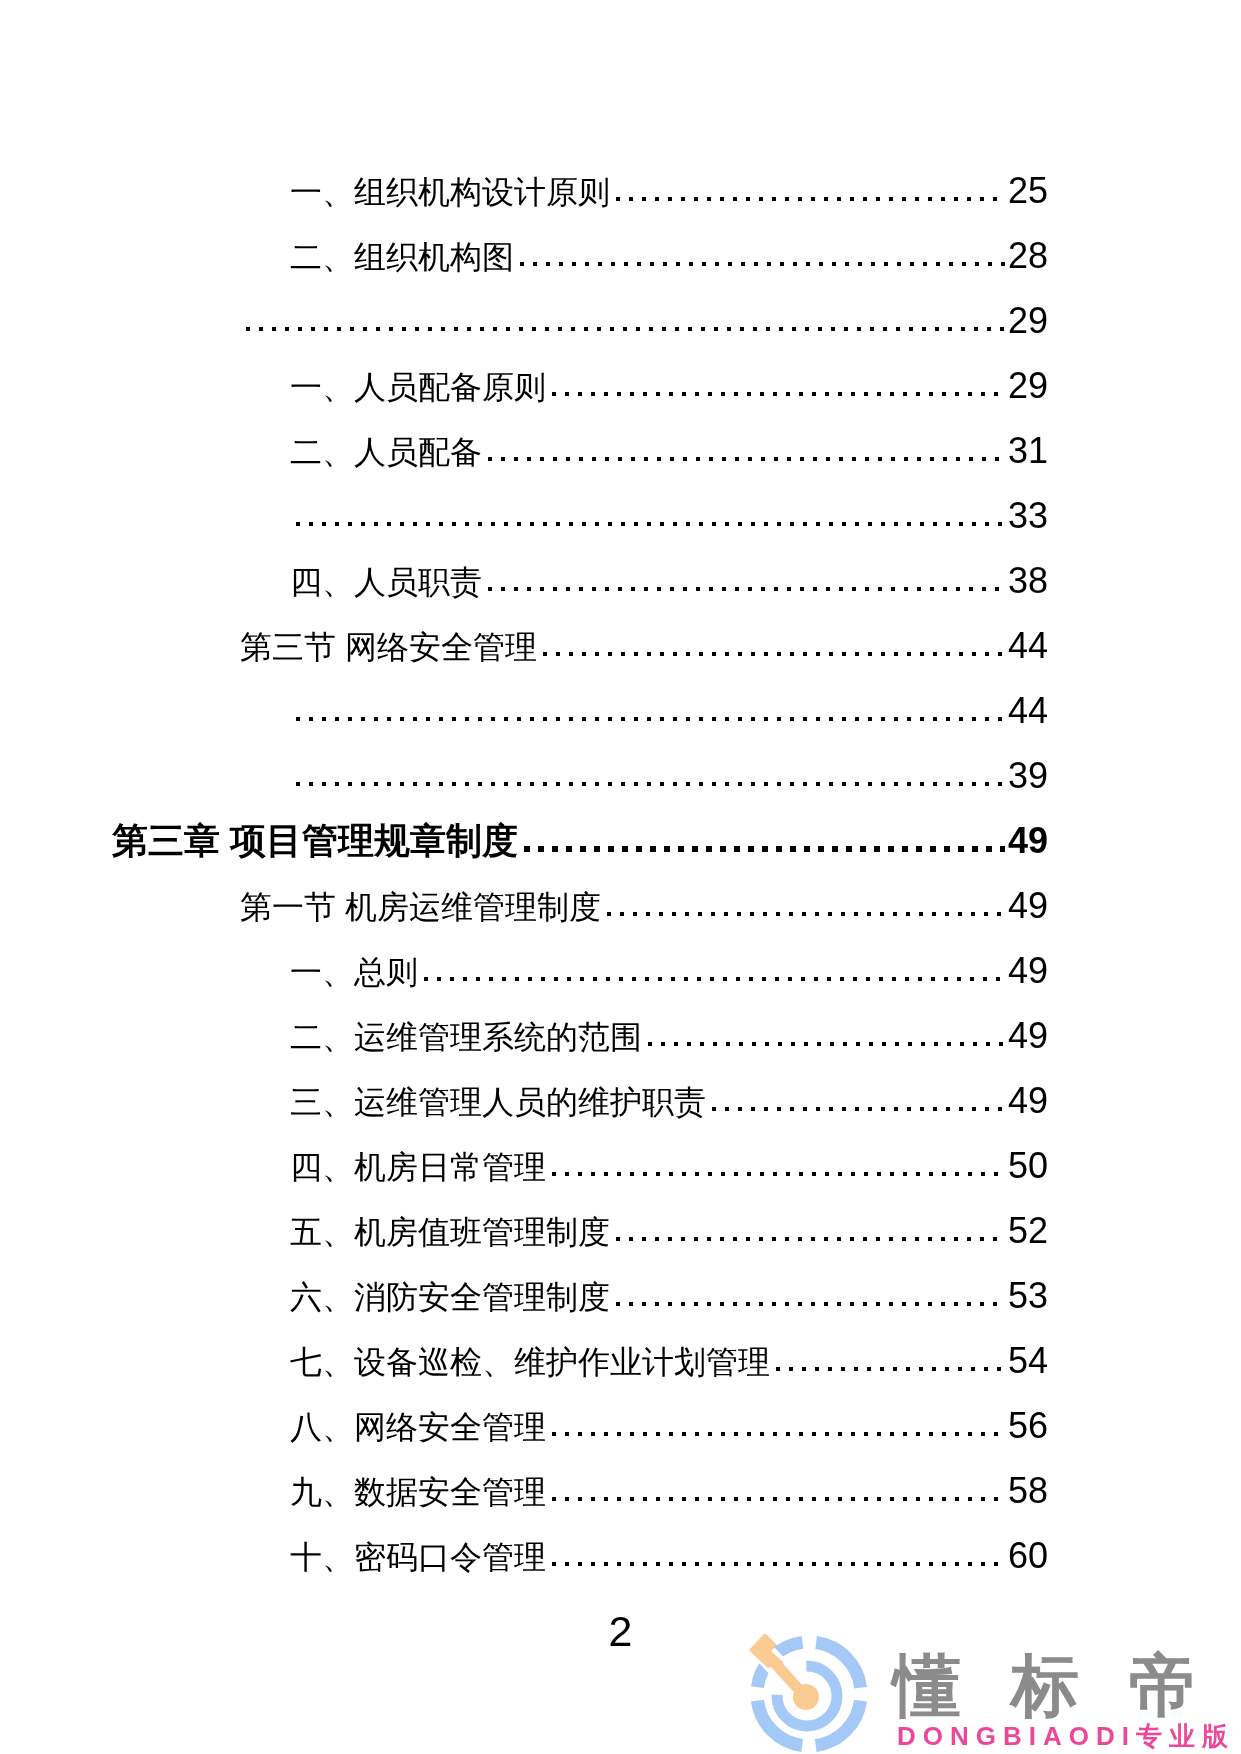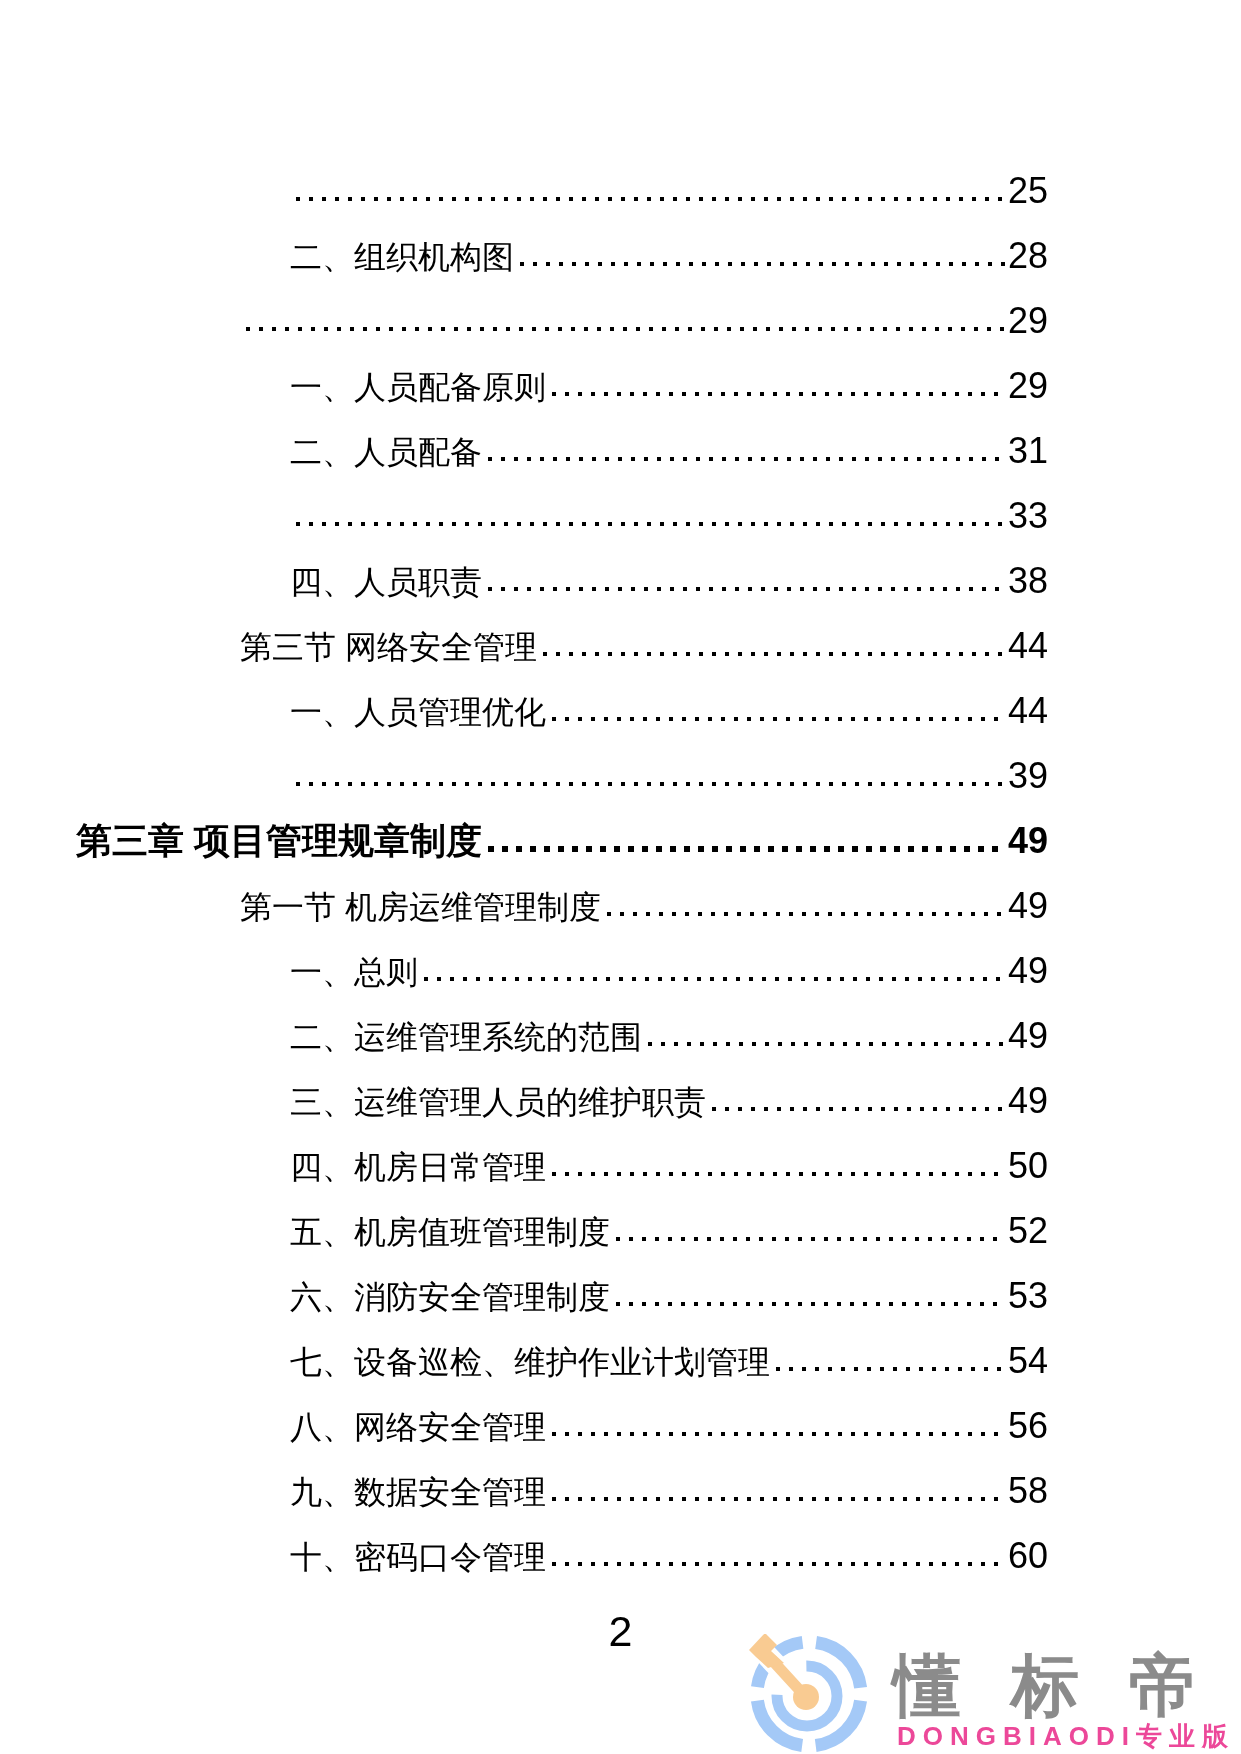--- a/index.html
+++ b/index.html
@@ -8,21 +8,21 @@
     background:#ffffff;color:#000;
     font-family:"Liberation Sans", sans-serif;
   }
   .toc{position:absolute;top:158px;left:0;right:0;}
   .toc-row{
     display:flex;align-items:baseline;height:65px;line-height:65px;
     margin-right:193px;white-space:nowrap;
   }
   .toc-row.item   {padding-left:290px;font-size:32px;}
   .toc-row.section{padding-left:240px;font-size:32px;}
-  .toc-row.chapter{padding-left:76px;font-size:36px;font-weight:bold;}
+  .toc-row.chapter{padding-left:112px;font-size:36px;font-weight:bold;}
   .toc-label{flex:0 0 auto;}
   .leader{
     flex:1 1 auto;height:4px;align-self:flex-end;
     margin:0 3px 22px 6px;
     background:repeating-linear-gradient(to right,#000 0 4px,transparent 4px 13px);
   }
   .toc-row.chapter .leader{
     height:6px;margin-bottom:21px;
     background:repeating-linear-gradient(to right,#000 0 6px,transparent 6px 14px);
   }
@@ -43,20 +43,21 @@
     position:absolute;left:897px;top:1722px;
     font-size:26px;line-height:28px;font-weight:bold;
     color:#ec4899;white-space:nowrap;letter-spacing:7px;
   }
 </style>
 </head>
 <body>
 
 <div class="toc" id="toc">
     <div class="toc-row item">
+      <span class="toc-label">一、组织机构设计原则</span>
       <div class="leader"></div>
       <span class="pagenum">25</span>
     </div>
     <div class="toc-row item">
       <span class="toc-label">二、组织机构图</span>
       <div class="leader"></div>
       <span class="pagenum">28</span>
     </div>
     <div class="toc-row section">
       <div class="leader"></div>
@@ -80,21 +81,20 @@
       <span class="toc-label">四、人员职责</span>
       <div class="leader"></div>
       <span class="pagenum">38</span>
     </div>
     <div class="toc-row section">
       <span class="toc-label">第三节 网络安全管理</span>
       <div class="leader"></div>
       <span class="pagenum">44</span>
     </div>
     <div class="toc-row item">
-      <span class="toc-label">一、人员管理优化</span>
       <div class="leader"></div>
       <span class="pagenum">44</span>
     </div>
     <div class="toc-row item">
       <div class="leader"></div>
       <span class="pagenum">39</span>
     </div>
     <div class="toc-row chapter">
       <span class="toc-label">第三章 项目管理规章制度</span>
       <div class="leader"></div>

